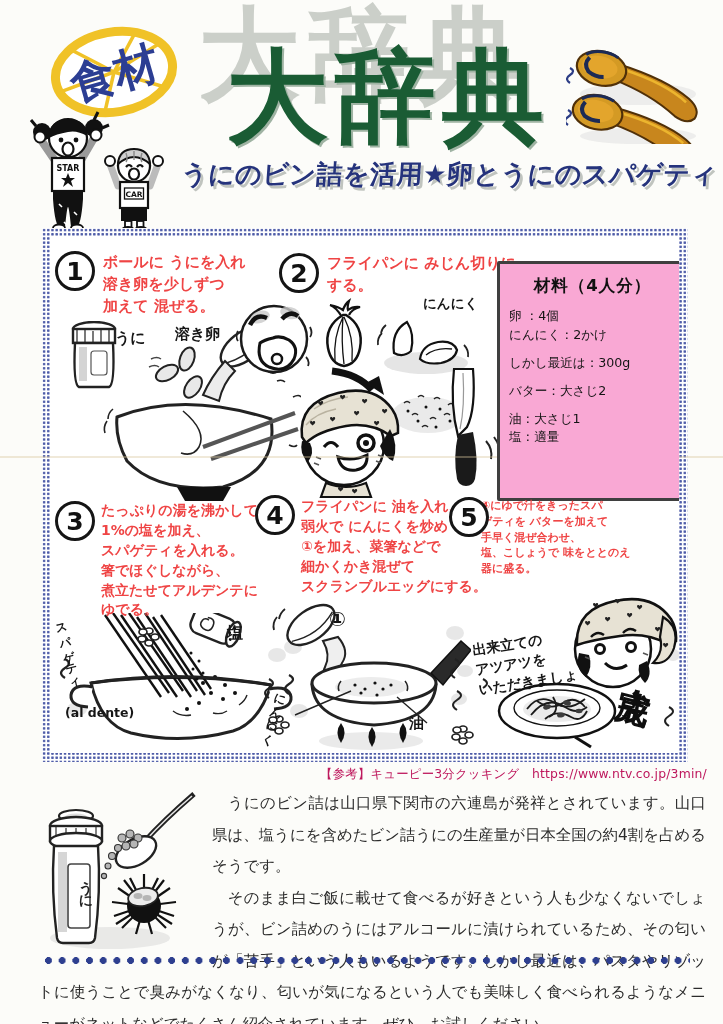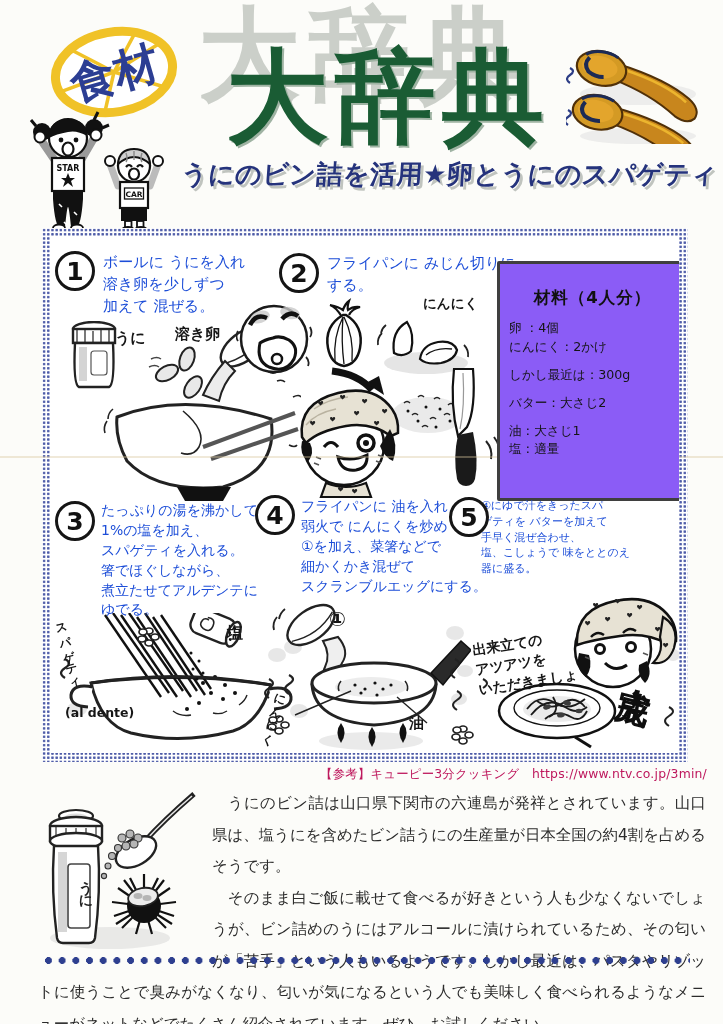--- a/index.html
+++ b/index.html
@@ -16,25 +16,25 @@
     letter-spacing:0.5px;transform:skewX(-4deg);text-shadow:3px 3px 0 #c0c4bf;white-space:nowrap;}
   
   .recipe-box{left:42px;top:228px;width:646px;height:534px;box-sizing:border-box;padding:9px;
     background-color:#fff;
     background-image:radial-gradient(circle,#4e5ca8 1.1px,rgba(78,92,168,0) 1.5px);
     background-size:4.2px 4.2px;}
   .recipe-inner{position:relative;width:628px;height:516px;background:#fff;overflow:hidden;}
   .step-circle{position:absolute;width:34px;height:34px;border:3.5px solid #151515;border-radius:50%;
     display:flex;align-items:center;justify-content:center;font-size:25px;font-weight:800;color:#111;
     background:#fff;z-index:3;}
-  .step-text{position:absolute;white-space:pre-line;color:#1d4ed8;font-weight:400;z-index:2;}
+  .step-text{position:absolute;white-space:pre-line;color:#ef4444;font-weight:700;z-index:2;}
   .illo-label{position:absolute;color:#161616;font-weight:600;z-index:3;}
   .vtext{writing-mode:vertical-rl;}
   .ing-panel{position:absolute;left:446px;top:24px;width:190px;height:240px;box-sizing:border-box;
-    border:3.5px solid #3f3f3f;border-radius:2px;background:#8b5cf6;padding:20px 8px 0 9px;z-index:2;}
+    border:3.5px solid #3f3f3f;border-radius:2px;background:#f9a8d4;padding:8px 8px 0 9px;z-index:2;}
   .ing-title{text-align:center;font-size:16.5px;font-weight:700;letter-spacing:1px;color:#111;margin:3px 0 10px;}
   .ing-group{margin-bottom:9px;}
   .ing-item{font-size:12.6px;line-height:1.5;color:#141414;font-weight:500;}
   .alnote1{left:14px;top:468px;font-size:12.5px;font-weight:600;}
   .alnote2{left:8px;top:484px;font-size:13px;font-weight:700;letter-spacing:-0.3px;}
   .serve-note{left:424px;top:396px;font-size:14px;font-weight:700;line-height:1.42;
     transform:rotate(-9deg);white-space:pre-line;z-index:3;}
   .done-label{left:566px;top:426px;font-size:34px;font-weight:800;color:#0e0e0e;
     transform:rotate(14deg);letter-spacing:2px;z-index:3;}
   

